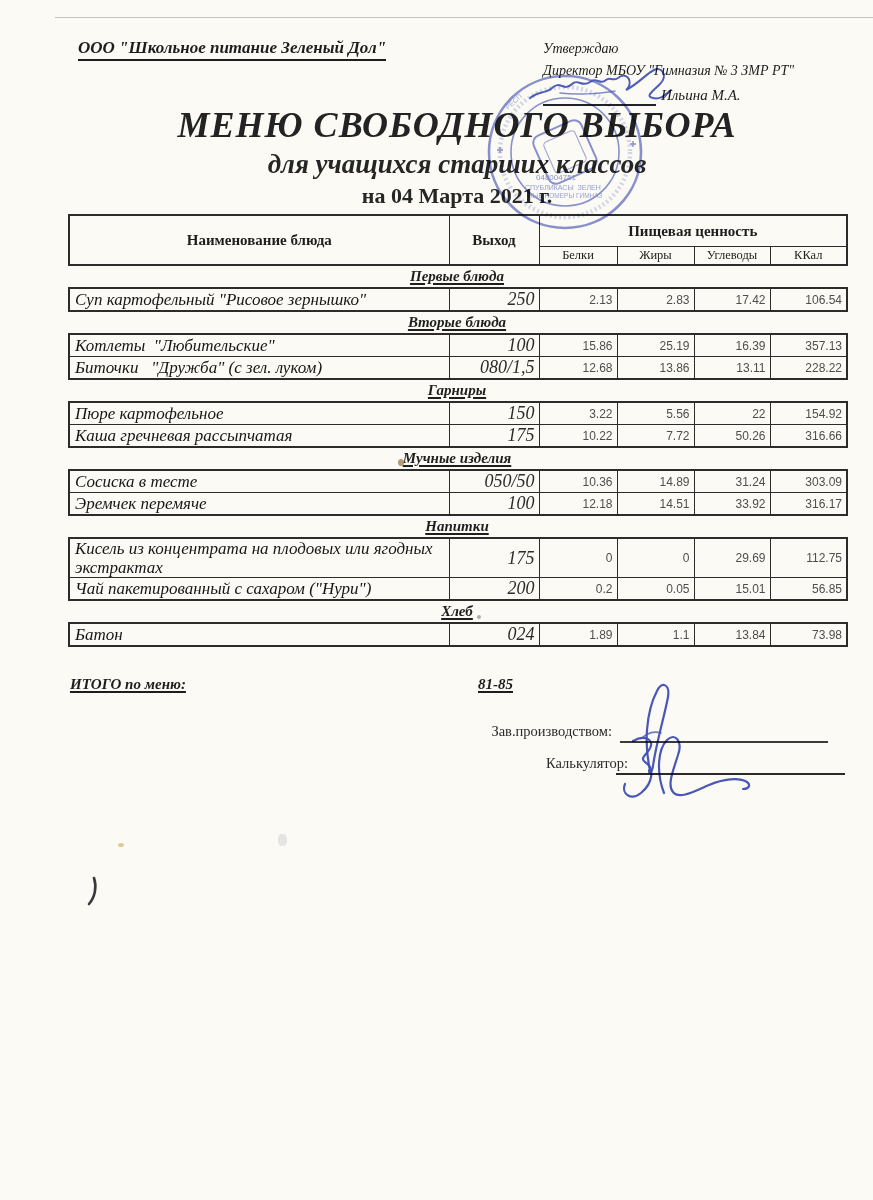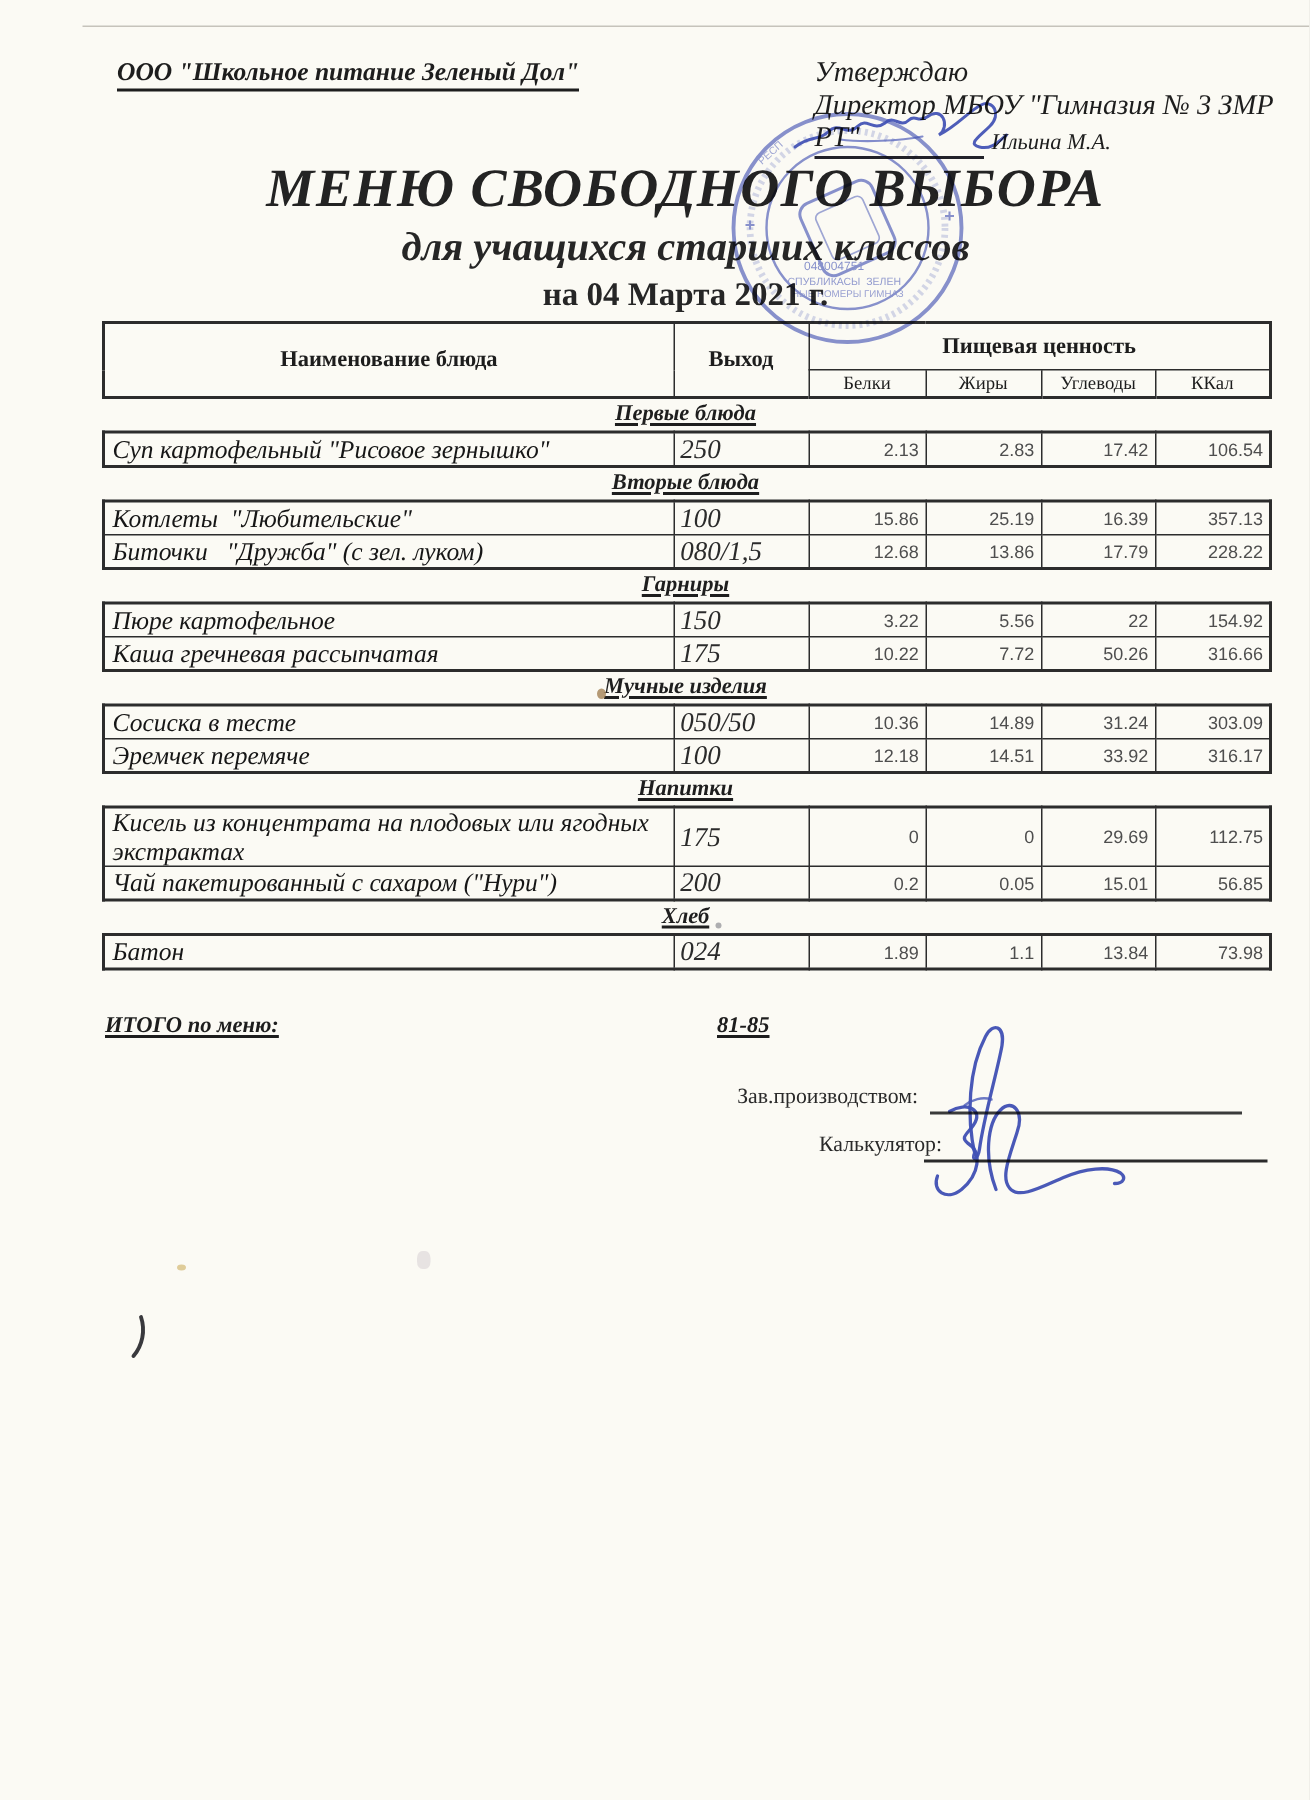--- a/index.html
+++ b/index.html
@@ -9,21 +9,21 @@
     font-family:"Liberation Serif","DejaVu Serif",serif; color:#1d1d1d;
   }
   .scan-top-line{position:absolute;left:55px;top:17px;width:818px;height:1px;background:#c6c3bb;}
 
   
   .company{
     position:absolute;left:78px;top:38px;
     font-size:17px;font-weight:bold;font-style:italic;
     border-bottom:2px solid #1d1d1d;padding-bottom:1px;
   }
-  .approve{position:absolute;left:543px;top:38px;width:320px;font-style:italic;font-size:19px;line-height:21px;}
+  .approve{position:absolute;left:543px;top:38px;width:320px;font-style:italic;font-size:14px;line-height:21px;}
   .approve .l2{margin-top:1px;}
   .sig-line-top{position:absolute;left:543px;top:104px;width:113px;height:2px;background:#22222a;}
   .approver{position:absolute;left:661px;top:87px;font-style:italic;font-size:15px;}
 
   .title-main{
     position:absolute;left:68px;top:104px;width:778px;text-align:center;
     font-size:36px;font-weight:bold;font-style:italic;letter-spacing:1px;color:#232323;
   }
   .title-sub{
     position:absolute;left:68px;top:149px;width:778px;text-align:center;
@@ -39,21 +39,21 @@
   table{border-collapse:collapse;table-layout:fixed;width:778px;}
   col.w-name{width:380px;} col.w-out{width:90px;}
   col.w-n1{width:78px;} col.w-n2{width:77px;} col.w-n3{width:76px;} col.w-n4{width:77px;}
   th,td{border:1.5px solid #2c2c2c;padding:0 4px;overflow:hidden;}
   table.hdr{border:2.5px solid #2c2c2c;}
   table.hdr th{font-size:15px;font-weight:bold;text-align:center;}
   table.hdr tr.r1 th{height:30px;}
   table.hdr tr.r2 th{height:17px;font-weight:normal;font-size:12.5px;border-bottom:2.5px solid #2c2c2c;margin-top:16px;}
   table.menu-table{border:2px solid #2c2c2c;margin:0;}
   td.c-name{font-style:italic;font-size:17px;line-height:19px;color:#161616;padding-left:5px;}
-  td.c-out{font-style:italic;font-size:18px;text-align:left;color:#2b2b2b;}
+  td.c-out{font-style:italic;font-size:18px;text-align:right;color:#2b2b2b;}
   td.c-num{font-family:"Liberation Sans","DejaVu Sans",sans-serif;font-size:12px;text-align:right;color:#4e4e4e;}
   .menu-table tr{height:21px;}
   .sec-head{
     text-align:center;font-weight:bold;font-style:italic;font-size:15px;line-height:17px;
     margin:2px 0 2px;color:#1e1e1e;
   }
   .sec-head span{text-decoration:underline;text-decoration-thickness:1.5px;text-underline-offset:2px;}
 
   
   .totals{position:absolute;left:68px;top:676px;width:778px;font-weight:bold;font-style:italic;font-size:15px;}
@@ -157,21 +157,21 @@
               <td class="c-num">15.86</td>
               <td class="c-num">25.19</td>
               <td class="c-num">16.39</td>
               <td class="c-num">357.13</td>
             </tr>
             <tr>
               <td class="c-name">Биточки &nbsp;&nbsp;"Дружба" (с зел. луком)</td>
               <td class="c-out">080/1,5</td>
               <td class="c-num">12.68</td>
               <td class="c-num">13.86</td>
-              <td class="c-num">17.79</td>
+              <td class="c-num">13.11</td>
               <td class="c-num">228.22</td>
             </tr>
           </tbody>
         </table>
         <div class="sec-head"><span>Гарниры</span></div>
         <table class="menu-table">
           <colgroup>
             <col class="w-name">
             <col class="w-out">
             <col class="w-n1">

